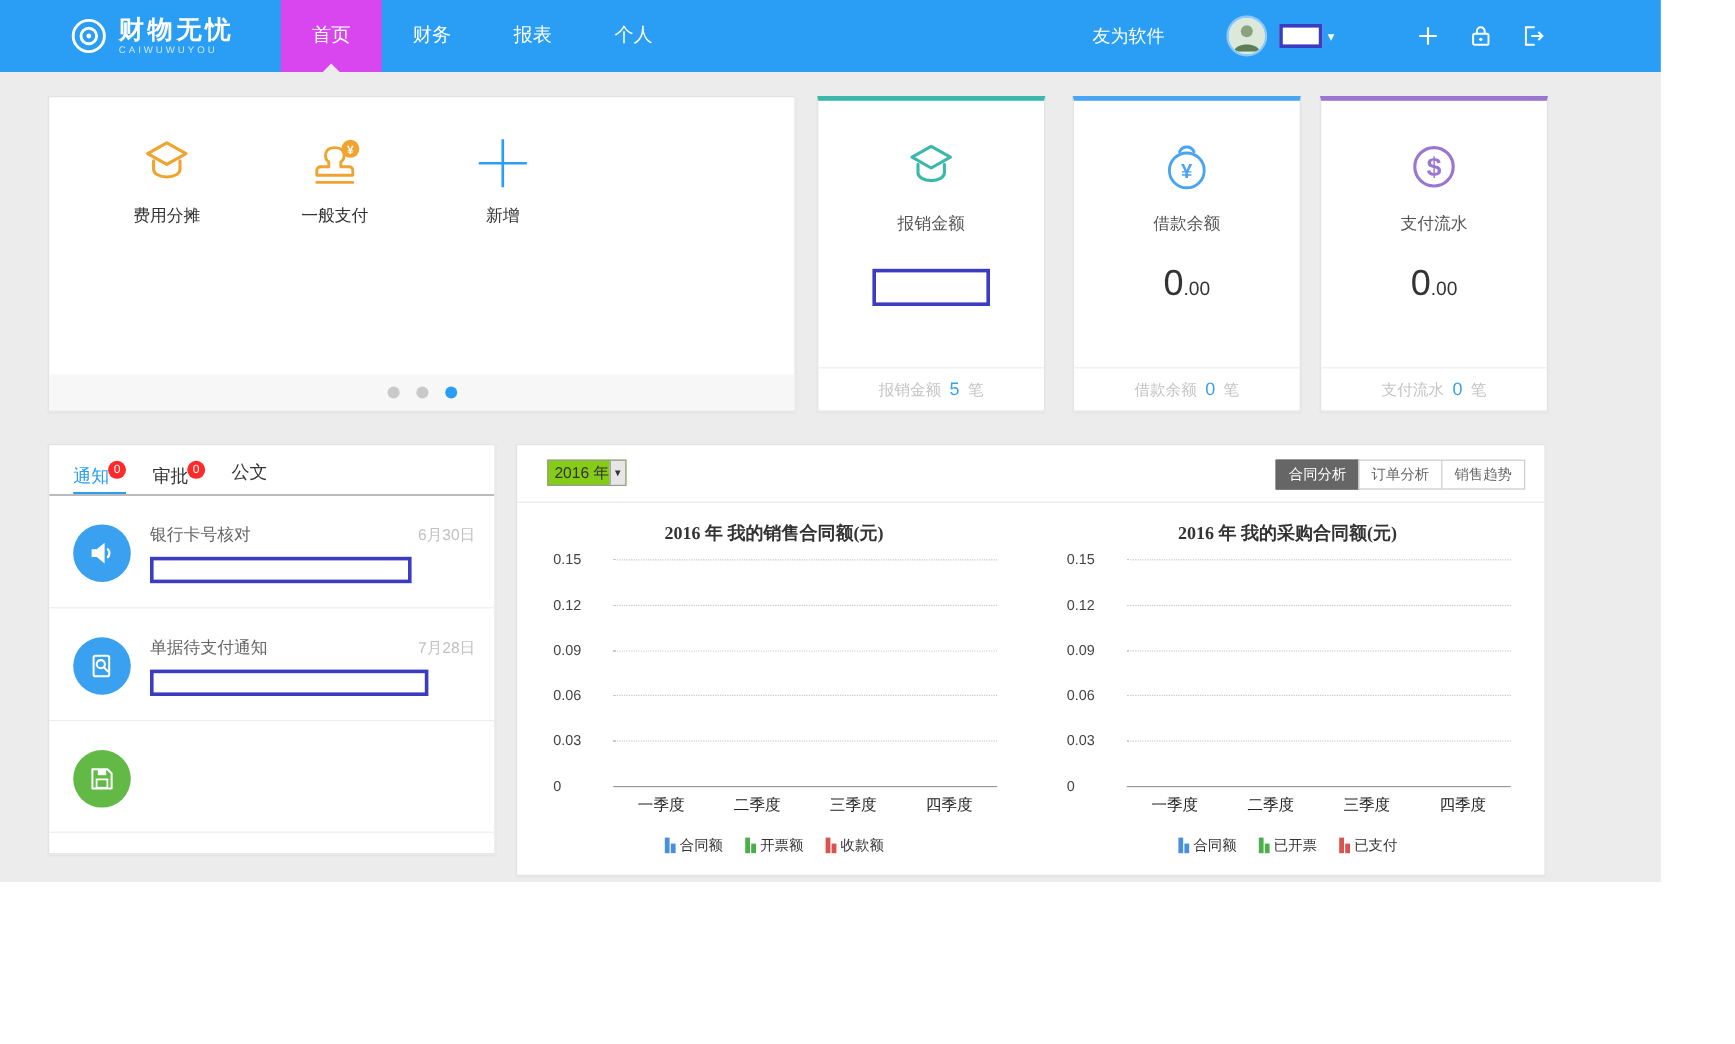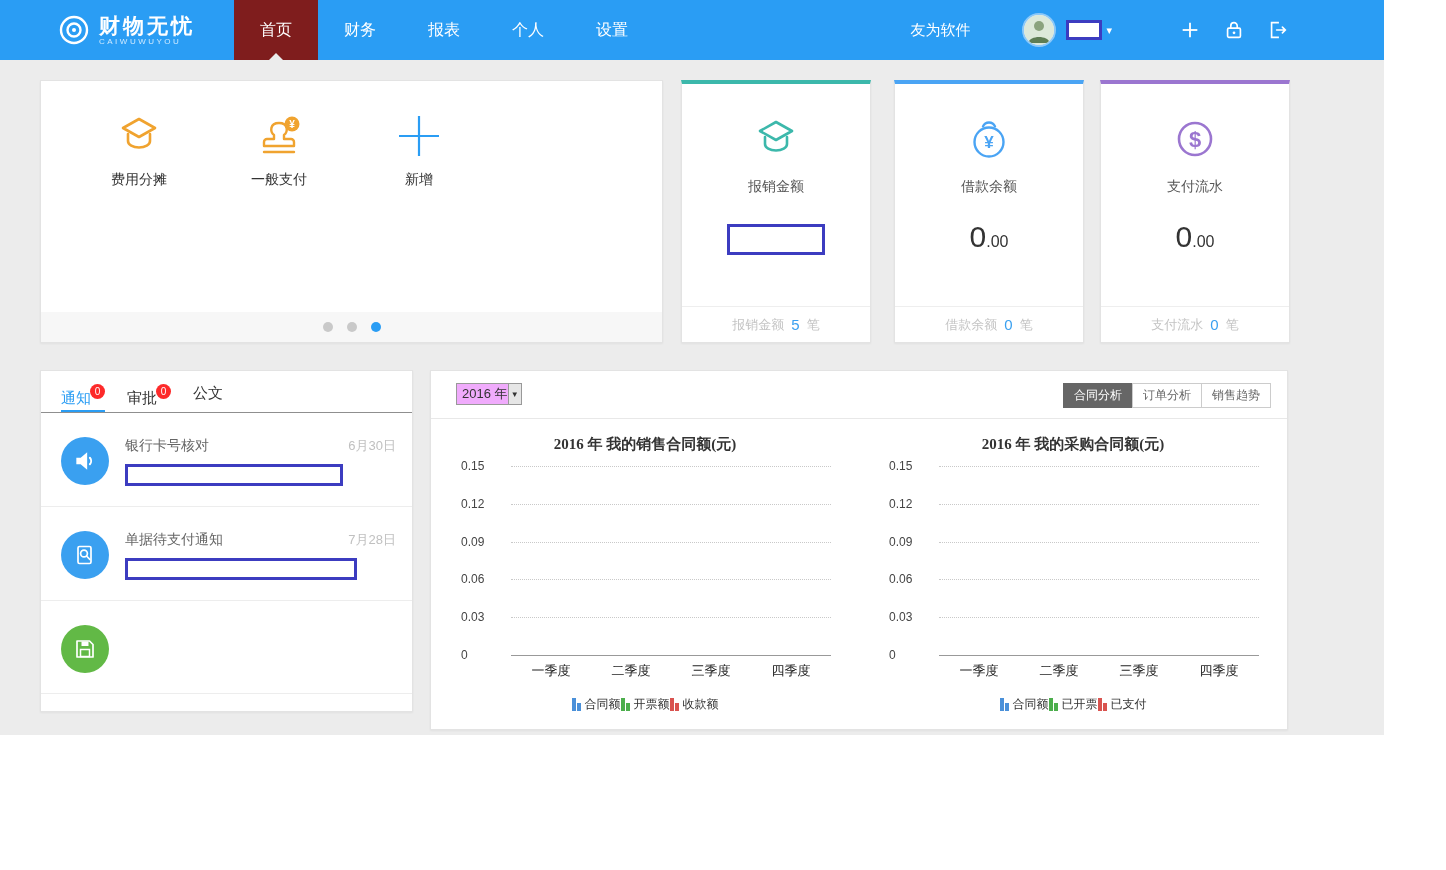--- a/index.html
+++ b/index.html
@@ -8,21 +8,21 @@
   .page { position:relative; width:1446px; height:870px; background:#fff; overflow:hidden; }
 
   
   .topnav { position:absolute; top:0; left:0; width:1384px; height:60px; background:#2a9df4; display:flex; align-items:center; }
   .logo { display:flex; align-items:center; margin-left:58px; width:176px; flex:none; }
   .logo-circle { width:32px; height:32px; margin-right:9px; flex:none; }
   .logo-title { color:#fff; font-size:21px; font-weight:bold; letter-spacing:3px; line-height:22px; white-space:nowrap; }
   .logo-sub { color:#cfeaff; font-size:8px; letter-spacing:2.5px; }
   .nav-tabs { display:flex; height:60px; }
   .nav-tab { width:84px; text-align:center; line-height:60px; font-size:16px; color:#fff; cursor:pointer; position:relative; }
-  .nav-tab.active { background:#7f1d1d; }
+  .nav-tab.active { background:#d946ef; }
   .nav-tab.active::after { content:""; position:absolute; left:50%; bottom:0; margin-left:-7px; width:0; height:0;
     border-left:7px solid transparent; border-right:7px solid transparent; border-bottom:7px solid #ececec; }
   .nav-right { margin-left:auto; margin-right:94px; display:flex; align-items:center; color:#fff; }
   .company { font-size:15px; margin-right:52px; white-space:nowrap; }
   .avatar { width:34px; height:34px; border-radius:50%; overflow:hidden; background:#eef4ee; border:2px solid #8cc9f9; flex:none; }
   .redaction { border:3px solid #3c3cc0; background:#fff; display:block; }
   .nav-redaction { width:36px; height:20px; margin-left:10px; }
   .caret { font-size:11px; margin-left:4px; margin-right:46px; }
   .nav-icon { width:24px; height:24px; margin-left:20px; cursor:pointer; display:flex; align-items:center; justify-content:center; }
 
@@ -63,38 +63,38 @@
   .notice-icon.green { background:#62b946; }
   .notice-body { margin-left:16px; flex:1; min-height:48px; }
   .notice-row { display:flex; justify-content:space-between; align-items:baseline; }
   .notice-title { font-size:14px; color:#666; }
   .notice-date { font-size:13px; color:#c0c0c0; }
   .text-redaction { margin-top:9px; height:22px; }
 
   
   .analysis-panel { left:430px; top:310px; width:858px; height:360px; }
   .analysis-header { height:48px; position:relative; border-bottom:1px solid #e8e8e8; }
-  .year-select { position:absolute; left:25px; top:12px; width:66px; height:22px; border:1px solid #999; background:#f0abfc; display:flex; align-items:stretch; cursor:pointer; }
+  .year-select { position:absolute; left:25px; top:12px; width:66px; height:22px; border:1px solid #999; background:#84cc16; display:flex; align-items:stretch; cursor:pointer; }
   .year-value { flex:1; font-size:13px; color:#333; padding-left:5px; line-height:20px; white-space:nowrap; }
   .year-arrow { width:17px; background:#e6e6e6; border-left:1px solid #999; font-size:8px; display:flex; align-items:center; justify-content:center; color:#333; }
   .analysis-buttons { position:absolute; right:16px; top:12px; display:flex;align-items:flex-end; }
   .analysis-btn { height:25px; line-height:23px; padding:0 10px; font-size:12px; border:1px solid #ccc; background:#fff; color:#666; cursor:pointer; margin-left:-1px; font-family:inherit; }
   .analysis-btn.active { background:#666; border-color:#666; color:#fff; }
 
   .charts { display:flex; }
   .chart { width:50%; padding:0 10px; }
   .chart-title { text-align:center; font-size:15px; font-weight:bold; color:#333; margin:16px 0 12px; font-family:"Liberation Serif", serif; }
   .plot { position:relative; height:190px; margin:0 18px 0 70px; border-bottom:1px solid #999; }
   .gridline { position:absolute; left:0; right:0; border-top:1px dotted #c9c9c9; }
   .ytick { position:absolute; left:-50px; width:42px; text-align:left; transform:translateY(-50%); font-size:12px; color:#444; }
   .bar-groups { position:absolute; left:0; right:0; top:0; bottom:0; display:flex; align-items:flex-end; justify-content:space-around; }
   .bar-group { display:flex; align-items:flex-end; gap:2px; height:100%; }
   .bar { width:14px; }
   .x-labels { display:flex; justify-content:space-around; margin:6px 18px 0 70px; font-size:13px; color:#222; }
-  .legend { display:flex; justify-content:center; margin-top:16px; }
+  .legend { display:flex; justify-content:center; gap:18px; margin-top:16px; }
   .legend-entry { display:inline-flex; align-items:center; gap:4px; font-size:12px; color:#333; cursor:pointer; }
   .legend-icon { display:inline-flex; align-items:flex-end; gap:1px; }
   .legend-icon i { display:block; width:4px; }
 </style>
 </head>
 <body>
 
 <div class="page">
 
   <header class="topnav">
@@ -109,21 +109,20 @@
       <span class="logo-text">
         <span class="logo-title" style="display:block">财物无忧</span>
         <span class="logo-sub" style="display:block">CAIWUWUYOU</span>
       </span>
     </div>
     <nav class="nav-tabs">
       <a class="nav-tab active">首页</a>
       <a class="nav-tab">财务</a>
       <a class="nav-tab">报表</a>
       <a class="nav-tab">个人</a>
-      <a class="nav-tab">设置</a>
     </nav>
     <div class="nav-right">
       <span class="company">友为软件</span>
       <span class="avatar">
         <svg viewBox="0 0 30 30" width="30" height="30">
             <rect width="30" height="30" fill="#dce9da"></rect>
             <circle cx="15" cy="11" r="5" fill="#8aa37e"></circle>
             <path d="M4 28 c2-8 20-8 22 0 z" fill="#5d7d55"></path>
           </svg>
       </span>

